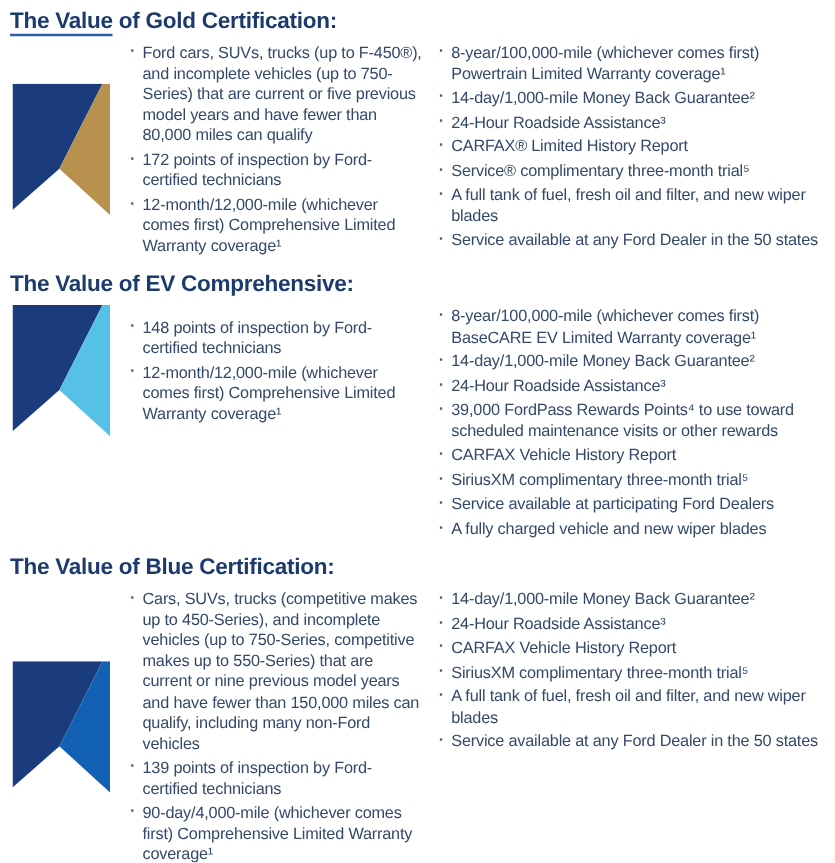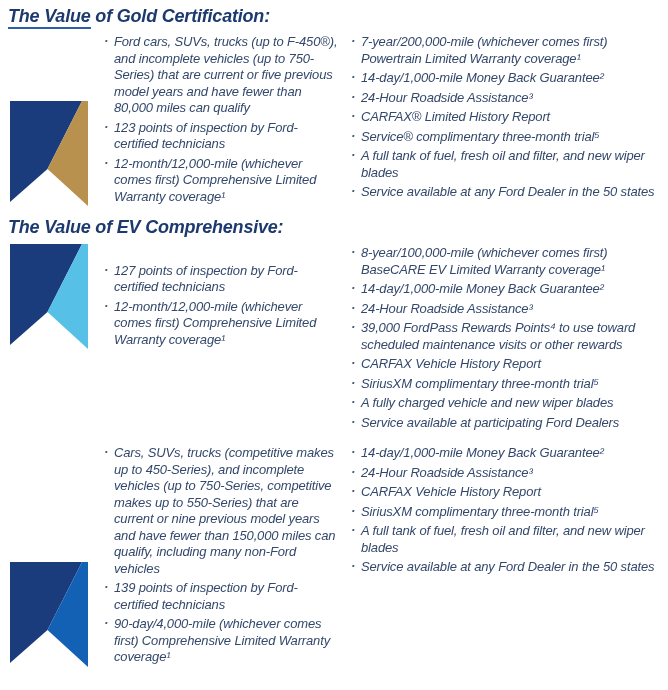--- a/index.html
+++ b/index.html
@@ -6,39 +6,39 @@
   body {
     width: 668px;
     height: 690px;
     background: #ffffff;
     font-family: "Liberation Sans", "DejaVu Sans", sans-serif;
     color: #33486b;
     overflow: hidden;
   }
   .page { padding: 6px 4px 0 8px; }
 
-  section.cert { margin-bottom: 9px; font-style: italic; }
+  section.cert { margin-bottom: 9px; }
 
   h2.cert-title {
     margin: 0 0 5px 0;
     font-size: 18px;
     font-weight: 700;
     color: #1c3a6e;
     letter-spacing: -0.2px;
   }
   .t-underline {
     border-bottom: 2px solid #2d5fa6;
     padding-bottom: 1px;
   }
 
   .cert-body { display: flex; align-items: flex-start; }
 
   .left-col {
     display: flex;
-    align-items: flex-end;
+    align-items: center;
     width: 342px;
     flex-shrink: 0;
   }
   svg.logo {
     width: 78px;
     height: 107px;
     margin-left: 2px;
     margin-top: 1px;
     flex-shrink: 0;
     display: block;
@@ -84,63 +84,64 @@
   <section class="cert">
     <h2 class="cert-title"><span class="t-underline">The Value</span><span> of Gold Certification:</span></h2>
     <div class="cert-body">
       <div class="left-col">
         <svg class="logo" viewBox="0 0 78 107">
           <polygon points="0,0 72,0 37.5,68 0,101" fill="#1b3c7c"></polygon>
           <polygon points="72,0 78,0 78,105 37.5,68" fill="#b9914f"></polygon>
         </svg>
         <ul class="bullets">
             <li>Ford cars, SUVs, trucks (up to  F-450®), and incomplete vehicles (up to 750-Series) that are current or five previous model years and have fewer than 80,000 miles can qualify</li>
-            <li>123 points of inspection by Ford-certified technicians</li>
+            <li>172 points of inspection by Ford-certified technicians</li>
             <li>12-month/12,000-mile (whichever comes first) Comprehensive Limited Warranty coverage¹</li>
           </ul>
       </div>
       <ul class="bullets right-col">
-          <li>7-year/200,000-mile (whichever comes first) Powertrain Limited Warranty coverage¹</li>
+          <li>8-year/100,000-mile (whichever comes first) Powertrain Limited Warranty coverage¹</li>
           <li>14-day/1,000-mile Money Back Guarantee²</li>
           <li>24-Hour Roadside Assistance³</li>
           <li>CARFAX® Limited History Report</li>
           <li>Service® complimentary three-month trial⁵</li>
           <li>A full tank of fuel, fresh oil and filter, and new wiper blades</li>
           <li>Service available at any Ford Dealer in the 50 states</li>
         </ul>
     </div>
   </section>
 
   <section class="cert">
     <h2 class="cert-title"><span class="">The Value</span><span> of EV Comprehensive:</span></h2>
     <div class="cert-body">
       <div class="left-col">
         <svg class="logo" viewBox="0 0 78 107">
           <polygon points="0,0 72,0 37.5,68 0,101" fill="#1b3c7c"></polygon>
           <polygon points="72,0 78,0 78,105 37.5,68" fill="#57c0e6"></polygon>
         </svg>
         <ul class="bullets">
-            <li>127 points of inspection by Ford-certified technicians</li>
+            <li>148 points of inspection by Ford-certified technicians</li>
             <li>12-month/12,000-mile (whichever comes first) Comprehensive Limited Warranty coverage¹</li>
           </ul>
       </div>
       <ul class="bullets right-col">
           <li>8-year/100,000-mile (whichever comes first) BaseCARE EV Limited Warranty coverage¹</li>
           <li>14-day/1,000-mile Money Back Guarantee²</li>
           <li>24-Hour Roadside Assistance³</li>
           <li>39,000 FordPass Rewards Points⁴ to use toward scheduled maintenance visits or other rewards</li>
           <li>CARFAX Vehicle History Report</li>
           <li>SiriusXM complimentary three-month trial⁵</li>
+          <li>Service available at participating Ford Dealers</li>
           <li>A fully charged vehicle and new wiper blades</li>
-          <li>Service available at participating Ford Dealers</li>
         </ul>
     </div>
   </section>
 
   <section class="cert">
+    <h2 class="cert-title"><span class="">The Value</span><span> of Blue Certification:</span></h2>
     <div class="cert-body">
       <div class="left-col">
         <svg class="logo" viewBox="0 0 78 107">
           <polygon points="0,0 72,0 37.5,68 0,101" fill="#1b3c7c"></polygon>
           <polygon points="72,0 78,0 78,105 37.5,68" fill="#1261b5"></polygon>
         </svg>
         <ul class="bullets">
             <li>Cars, SUVs, trucks (competitive makes up to 450-Series), and incomplete vehicles (up to 750-Series, competitive makes up to 550-Series) that are current or nine previous model years and have fewer than 150,000 miles can qualify, including many non-Ford vehicles</li>
             <li>139 points of inspection by Ford-certified technicians</li>
             <li>90-day/4,000-mile (whichever comes first) Comprehensive Limited Warranty coverage¹</li>

